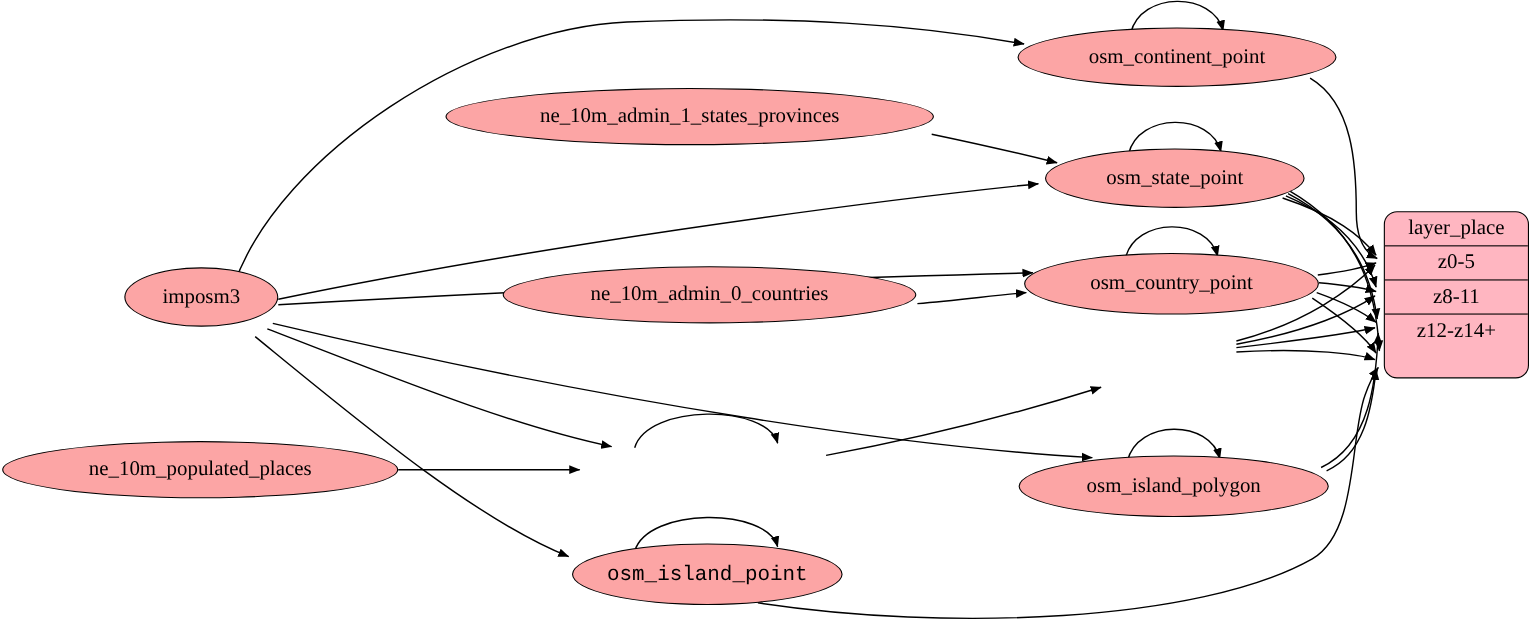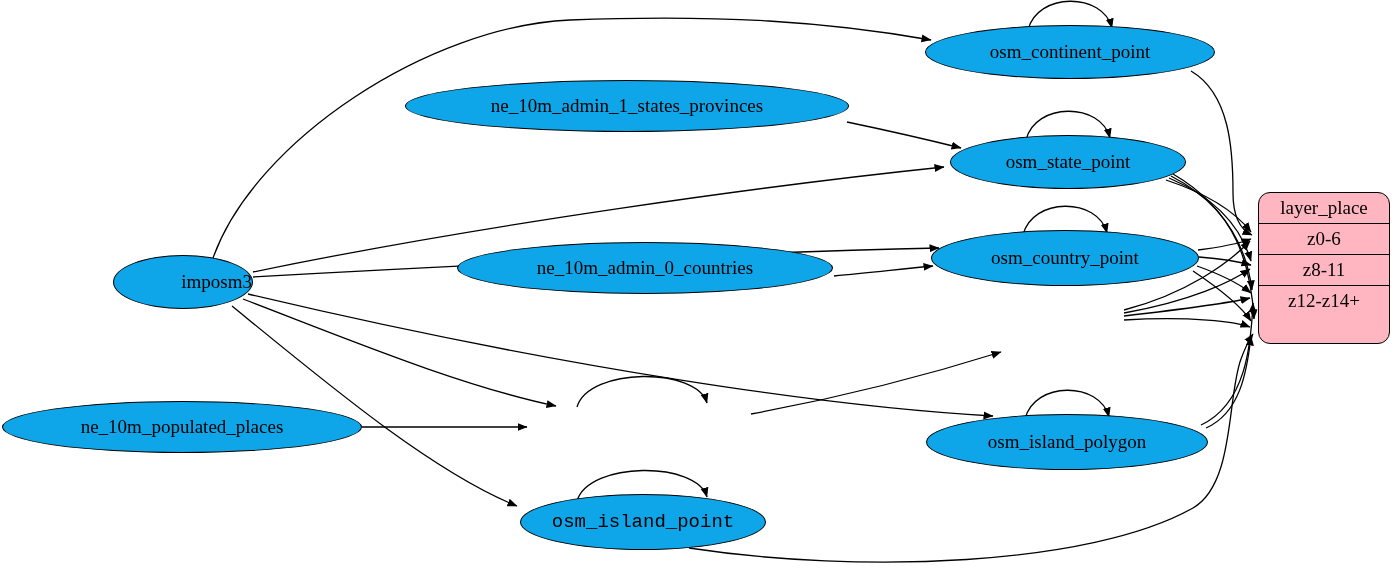--- a/index.html
+++ b/index.html
@@ -6,21 +6,21 @@
   body{
     width:1395px;height:568px;background:#ffffff;
     font-family:"Liberation Serif","DejaVu Serif",serif;
     position:relative;overflow:hidden;color:#000;
   }
   #canvas{position:absolute;left:0;top:0;width:1395px;height:568px;}
   svg.edges{position:absolute;left:0;top:0;width:1395px;height:568px;}
   svg.edges path{fill:none;stroke:#000;stroke-width:1.3px;}
   .ellipse-node{
     position:absolute;border:1.4px solid #000;border-radius:50%;
-    background:#0ea5e9;display:flex;align-items:center;justify-content:center;
+    background:#fca5a5;display:flex;align-items:center;justify-content:center;
     font-size:19px;white-space:nowrap;box-sizing:border-box;
   }
   .record{
     position:absolute;border:1.6px solid #000;border-radius:12px;
     overflow:hidden;box-sizing:border-box;text-align:center;
   }
   .rec-row{
     height:30px;line-height:29px;font-size:19px;white-space:nowrap;
     border-top:1.2px solid #000;
   }
@@ -73,21 +73,21 @@
     <path marker-end="url(#arrow)" d="M 1124,310 C 1186,294 1229,263 1250,241"></path>
     <path marker-end="url(#arrow)" d="M 1124,313 C 1191,301 1231,282 1250,269"></path>
     <path marker-end="url(#arrow)" d="M 1124,316 C 1193,308 1233,302 1250,298"></path>
     <path marker-end="url(#arrow)" d="M 1124,320 C 1192,316 1236,322 1250,327"></path>
 
     <path marker-end="url(#arrow)" d="M 1201,425 C 1246,404 1251,345 1253,303"></path>
     <path marker-end="url(#arrow)" d="M 1206,428 C 1240,413 1247,372 1251,336"></path>
     <path marker-end="url(#arrow)" d="M 689,548 C 860,574 1090,566 1193,508 C 1235,484 1227,396 1241,359 C 1245,348 1249,340 1253,334"></path>
   </svg>
 
-  <div class="ellipse-node" style="left:113px;top:255px;width:140px;height:54px;justify-content:flex-end;">
+  <div class="ellipse-node" style="left:113px;top:243px;width:140px;height:54px;">
     <span>imposm3</span>
   </div>
 
   <div class="ellipse-node" style="left:405px;top:80px;width:444px;height:52px;">
     <span>ne_10m_admin_1_states_provinces</span>
   </div>
 
   <div class="ellipse-node" style="left:457px;top:242px;width:376px;height:52px;">
     <span>ne_10m_admin_0_countries</span>
   </div>
@@ -113,18 +113,18 @@
     <span>osm_island_polygon</span>
   </div>
 
   <div class="ellipse-node" style="left:520px;top:494px;width:246px;height:56px;font-family:Liberation Mono, monospace;">
     <span>osm_island_point</span>
   </div>
 
 
   <div class="record" style="left:1258px;top:192px;width:132px;height:152px;background:#FFB6C1;">
     <div class="rec-row">layer_place</div>
-    <div class="rec-row">z0-6</div>
+    <div class="rec-row">z0-5</div>
     <div class="rec-row">z8-11</div>
     <div class="rec-row">z12-z14+</div>
   </div>
 
 </div>
 
 </body></html>

